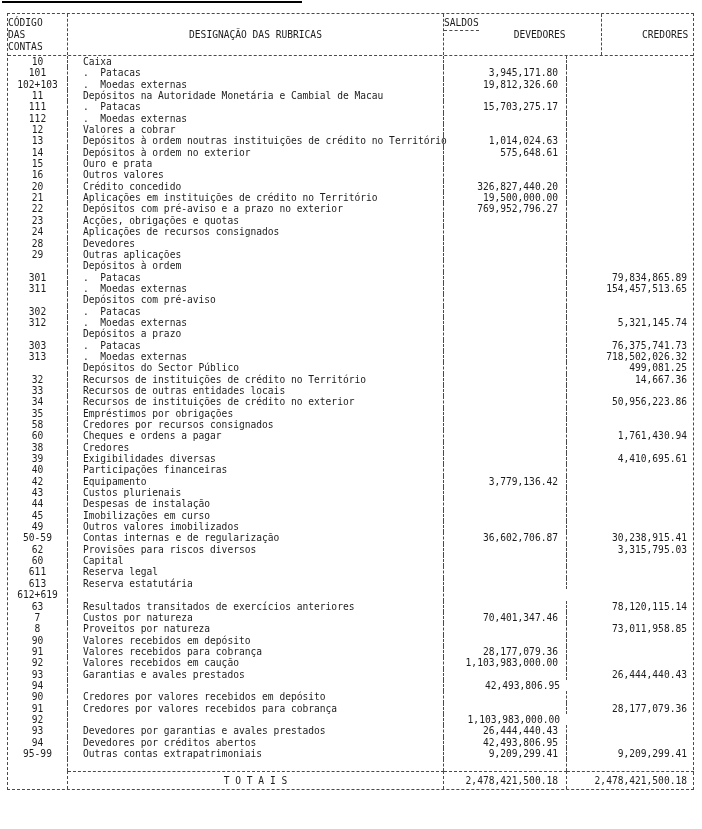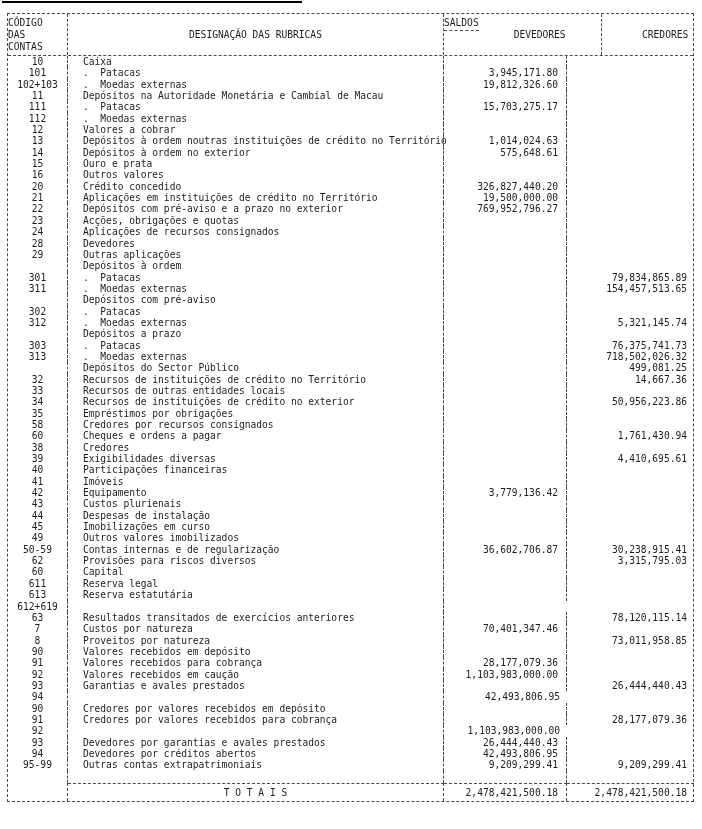--- a/index.html
+++ b/index.html
@@ -357,26 +357,20 @@
         <div class="cell-dev"></div>
         <div class="cell-cred">4,410,695.61</div>
       </div>
         <div class="trow">
         <div class="cell-code">40</div>
         <div class="cell-desig">Participações financeiras</div>
         <div class="cell-dev"></div>
         <div class="cell-cred"></div>
       </div>
         <div class="trow">
-        <div class="cell-code">41</div>
-        <div class="cell-desig">Imóveis</div>
-        <div class="cell-dev"></div>
-        <div class="cell-cred"></div>
-      </div>
-        <div class="trow">
         <div class="cell-code">42</div>
         <div class="cell-desig">Equipamento</div>
         <div class="cell-dev">3,779,136.42</div>
         <div class="cell-cred"></div>
       </div>
         <div class="trow">
         <div class="cell-code">43</div>
         <div class="cell-desig">Custos plurienais</div>
         <div class="cell-dev"></div>
         <div class="cell-cred"></div>

